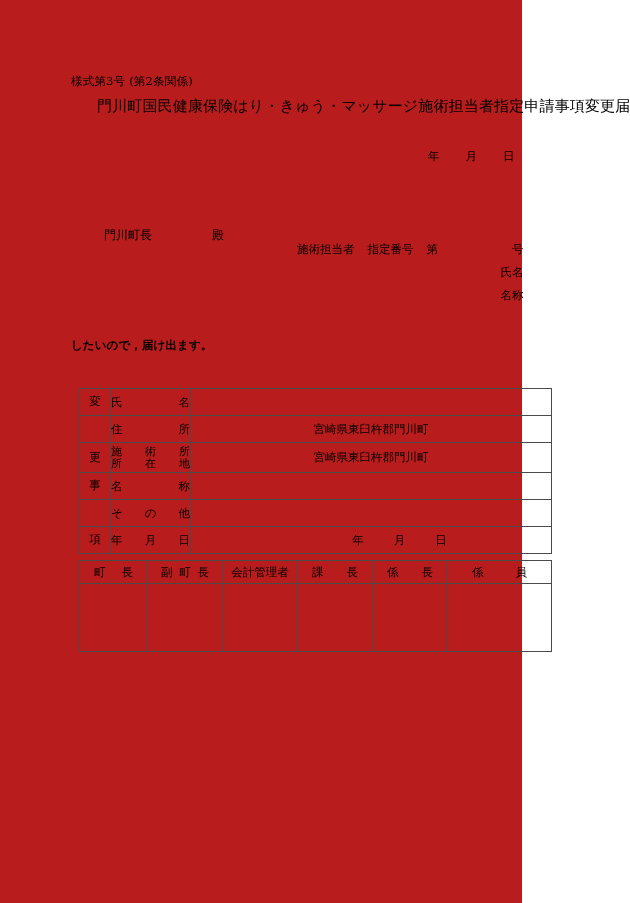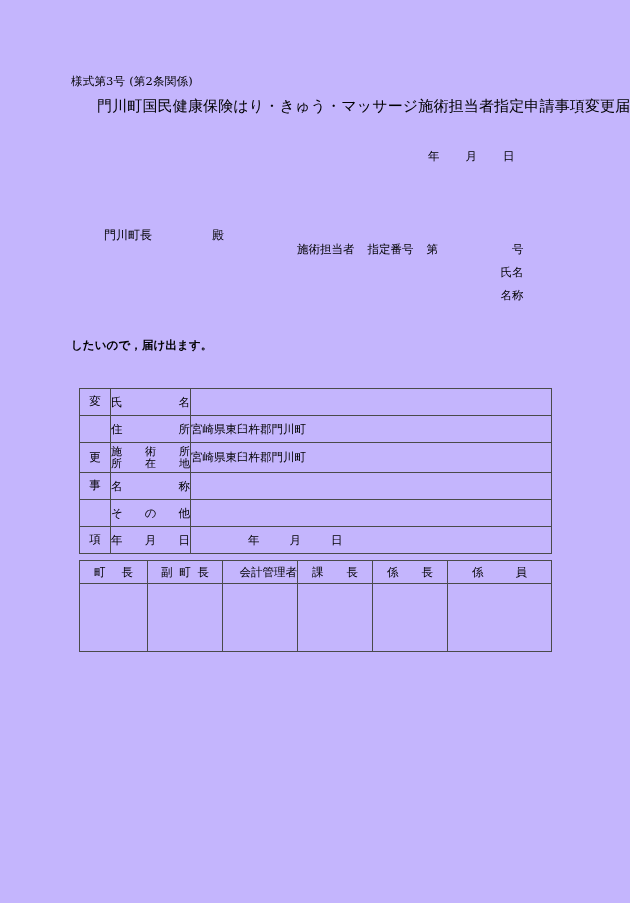--- a/index.html
+++ b/index.html
@@ -11,23 +11,23 @@
     width: 630px;
     height: 903px;
     position: relative;
     font-family: "DejaVu Serif", "Liberation Serif", serif;
     color: #000000;
     overflow: hidden;
   }
   .page {
     position: absolute;
     left: 0; top: 0;
-    width: 630px;
+    width: 522px;
     height: 903px;
-    background: #c4b5fd;
+    background: #b91c1c;
   }
 
   
   .form-number {
     position: absolute;
     left: 71px;
     top: 74px;
     font-size: 11.5px;
     letter-spacing: 0.2px;
     white-space: nowrap;
@@ -131,21 +131,21 @@
     padding: 1px 9px;
     font-size: 11px;
   }
   .label-two-line .ln {
     display: flex;
     justify-content: space-between;
     width: 100%;
   }
   .value-cell {
     padding-left: 13px;
-    text-align: left;
+    text-align: center;
   }
   .value-cell .gap { display: inline-block; width: 30px; }
   .value-cell.ymd { padding-left: 57px; }
 
   .row-tall td { height: 29px; }
 
   
   .stamp-table {
     position: absolute;
     left: 79px;
@@ -173,21 +173,21 @@
     display: flex;
     justify-content: space-between;
     padding: 0 14px;
   }
   .spread2.wide { padding: 0 24px; }
   .spread3 {
     display: flex;
     justify-content: space-between;
     padding: 0 13px;
   }
-  .plain { display: block; text-align: right; }
+  .plain { display: block; }
 </style>
 </head>
 <body>
 
 <div class="page">
 
   <div class="form-number">様式第3号 (第2条関係)</div>
   <div class="doc-title">門川町国民健康保険はり・きゅう・マッサージ施術担当者指定申請事項変更届</div>
 
   <div class="date-line">

